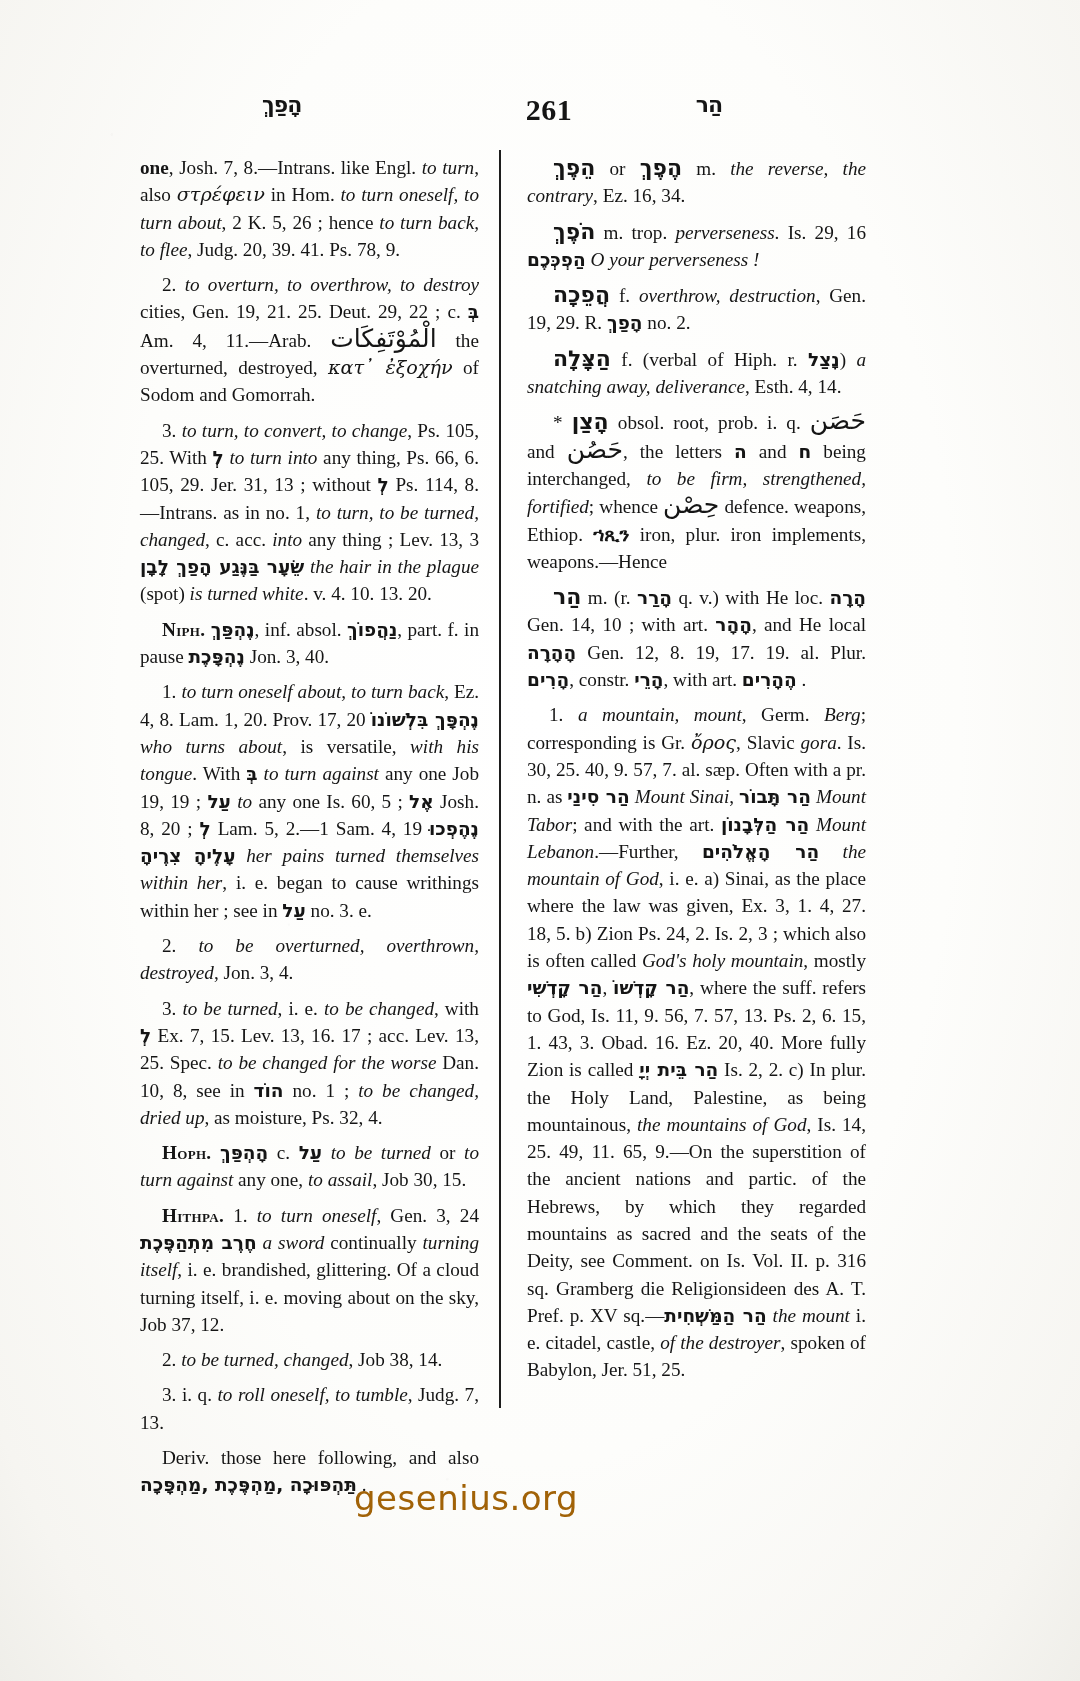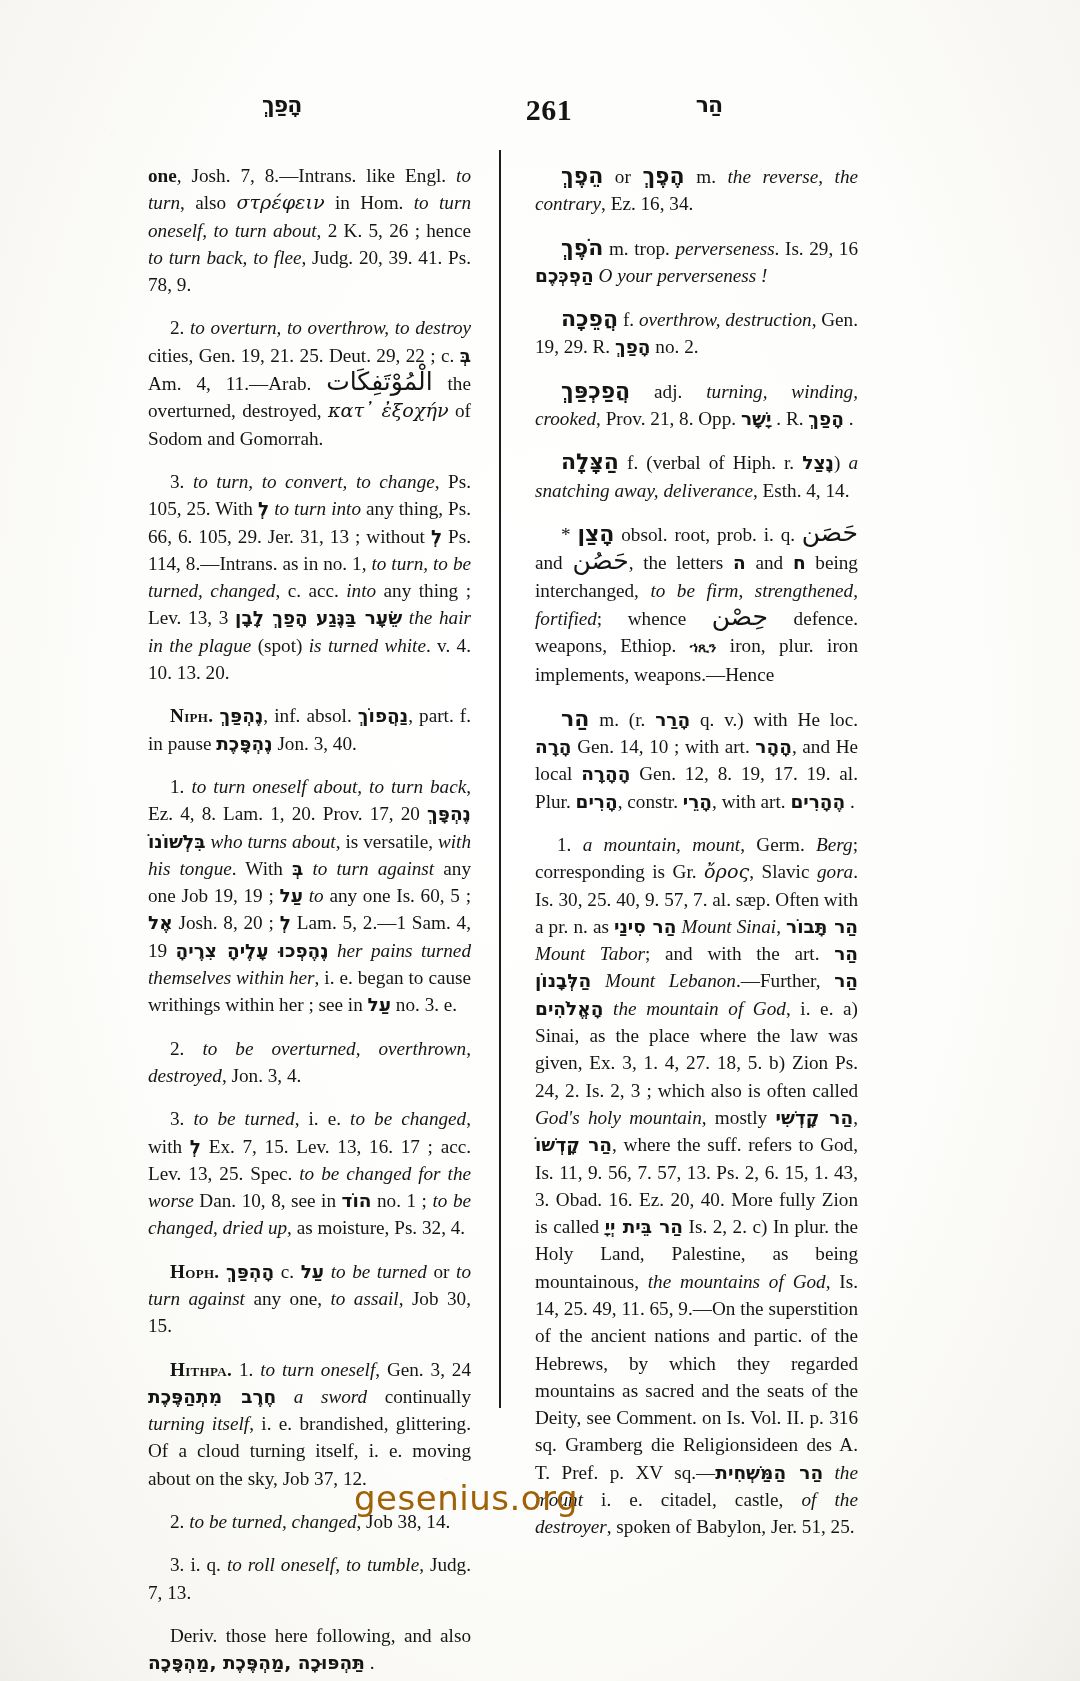--- a/index.html
+++ b/index.html
@@ -108,21 +108,21 @@
   .col-rule {
     position: absolute;
     left: 367px;
     top: 4px;
     width: 2px;
     height: 1258px;
     background: #1d1d1d;
   }
 
   p.par {
-    margin: 16px;
+    margin: 8px;
     text-indent: 22px;
   }
   p.par.flush { text-indent: 0; }
 
   
   .it      { font-style: italic; }
   .b       { font-weight: 700; }
   .sc      { font-variant: small-caps; letter-spacing: .3px; }
   .heb {
     font-family: "DejaVu Sans", sans-serif;
@@ -146,21 +146,21 @@
   .arab {
     font-family: "DejaVu Sans", sans-serif;
     font-size: 25px;
     direction: rtl;
     unicode-bidi: isolate;
     line-height: 1;
   }
   .ethi {
     font-family: Liberation Serif, serif;
     font-weight: 700;
-    font-size: 14px;
+    font-size: 19px;
   }
 
   
   p.entry { text-indent: 26px; }
 
   
   #watermark {
     position: absolute;
     left: 0;
     right: 0;
@@ -200,21 +200,20 @@
         <p class="par"><span class="sc b">Hithpa.</span><span>   1. </span><span class="it">to turn oneself</span><span>, Gen. 3, 24 </span><span class="heb">חֶרֶב מִתְהַפֶּכֶת</span><span class="it"> a sword</span><span> continually </span><span class="it">turning itself</span><span>, i. e. brandished, glittering. Of a cloud turning itself, i. e. moving about on the sky, Job 37, 12.</span></p>
         <p class="par"><span>2. </span><span class="it">to be turned, changed</span><span>, Job 38, 14.</span></p>
         <p class="par"><span>3. i. q. </span><span class="it">to roll oneself, to tumble</span><span>, Judg. 7, 13.</span></p>
         <p class="par"><span>Deriv. those here following, and also </span><span class="heb">תַּהְפּוּכָה ,מַהְפֶּכֶת ,מַהְפָּכָה</span><span> .</span></p>
       </div>
     <div class="col-rule"></div>
     <div class="col col-right" id="col-right">
         <p class="par entry"><span class="heb-entry">הֵפֶךְ</span><span> or </span><span class="heb-entry">הֶפֶךְ</span><span> m. </span><span class="it">the reverse, the contrary</span><span>, Ez. 16, 34.</span></p>
         <p class="par entry"><span class="heb-entry">הֹפֶךְ</span><span> m. trop. </span><span class="it">perverseness</span><span>.   Is. 29, 16 </span><span class="heb">הַפְכְּכֶם</span><span class="it"> O your perverseness !</span></p>
         <p class="par entry"><span class="heb-entry">הֲפֵכָה</span><span> f. </span><span class="it">overthrow, destruction</span><span>, Gen. 19, 29.   R. </span><span class="heb">הָפַךְ</span><span> no. 2.</span></p>
-        <p class="par entry"><span class="heb-entry">הֲפַכְפַּךְ</span><span> adj. </span><span class="it">turning, winding, crooked</span><span>, Prov. 21, 8.   Opp. </span><span class="heb">יָשָׁר</span><span> .   R. </span><span class="heb">הָפַךְ</span><span> .</span></p>
         <p class="par entry"><span class="heb-entry">הַצָּלָה</span><span> f. (verbal of Hiph. r. </span><span class="heb">נָצַל</span><span>) </span><span class="it">a snatching away, deliverance</span><span>, Esth. 4, 14.</span></p>
         <p class="par entry"><span>* </span><span class="heb-entry">הָצַן</span><span> obsol. root, prob. i. q. </span><span class="arab">حَصَن</span><span> and </span><span class="arab">حَصُن</span><span>, the letters </span><span class="heb">ה</span><span> and </span><span class="heb">ח</span><span> being interchanged, </span><span class="it">to be firm, strengthened, fortified</span><span>; whence </span><span class="arab">حِصْن</span><span> defence. weapons, Ethiop. </span><span class="ethi">ኀጺን</span><span> iron, plur. iron implements, weapons.—Hence</span></p>
         <p class="par entry"><span class="heb-entry">הַר</span><span> m. (r. </span><span class="heb">הָרַר</span><span> q. v.) with He loc. </span><span class="heb">הָרָה</span><span> Gen. 14, 10 ; with art. </span><span class="heb">הָהָר</span><span>, and He local </span><span class="heb">הָהָרָה</span><span> Gen. 12, 8. 19, 17. 19. al.   Plur. </span><span class="heb">הָרִים</span><span>, constr. </span><span class="heb">הָרֵי</span><span>, with art. </span><span class="heb">הֶהָרִים</span><span> .</span></p>
         <p class="par"><span>1. </span><span class="it">a mountain, mount</span><span>, Germ. </span><span class="it">Berg</span><span>; corresponding is Gr. </span><span class="grk">ὄρος</span><span>, Slavic </span><span class="it">gora</span><span>. Is. 30, 25. 40, 9. 57, 7. al. sæp.   Often with a pr. n. as </span><span class="heb">הַר סִינַי</span><span class="it"> Mount Sinai</span><span>, </span><span class="heb">הַר תָּבוֹר</span><span class="it"> Mount Tabor</span><span>; and with the art. </span><span class="heb">הַר הַלְּבָנוֹן</span><span class="it"> Mount Lebanon</span><span>.—Further, </span><span class="heb">הַר הָאֱלֹהִים</span><span class="it"> the mountain of God</span><span>, i. e.  a) Sinai, as the place where the law was given, Ex. 3, 1. 4, 27. 18, 5.  b) Zion Ps. 24, 2. Is. 2, 3 ; which also is often called </span><span class="it">God's holy mountain</span><span>, mostly </span><span class="heb">הַר קָדְשִׁי</span><span>, </span><span class="heb">הַר קָדְשׁוֹ</span><span>, where the suff. refers to God, Is. 11, 9. 56, 7. 57, 13. Ps. 2, 6. 15, 1. 43, 3. Obad. 16. Ez. 20, 40.   More fully Zion is called </span><span class="heb">הַר בֵּית יְיָ</span><span> Is. 2, 2.  c) In plur. the Holy Land, Palestine, as being mountainous, </span><span class="it">the mountains of God</span><span>, Is. 14, 25. 49, 11. 65, 9.—On the superstition of the ancient nations and partic. of the Hebrews, by which they regarded mountains as sacred and the seats of the Deity, see Comment. on Is. Vol. II. p. 316 sq.   Gramberg die Religionsideen des A. T. Pref. p. XV sq.—</span><span class="heb">הַר הַמַּשְׁחִית</span><span class="it"> the mount</span><span> i. e. citadel, castle, </span><span class="it">of the destroyer</span><span>, spoken of Babylon, Jer. 51, 25.</span></p>
       </div>
   </div>
 
   <div id="watermark">gesenius.org</div>
   <div id="scan-noise"></div>
 

